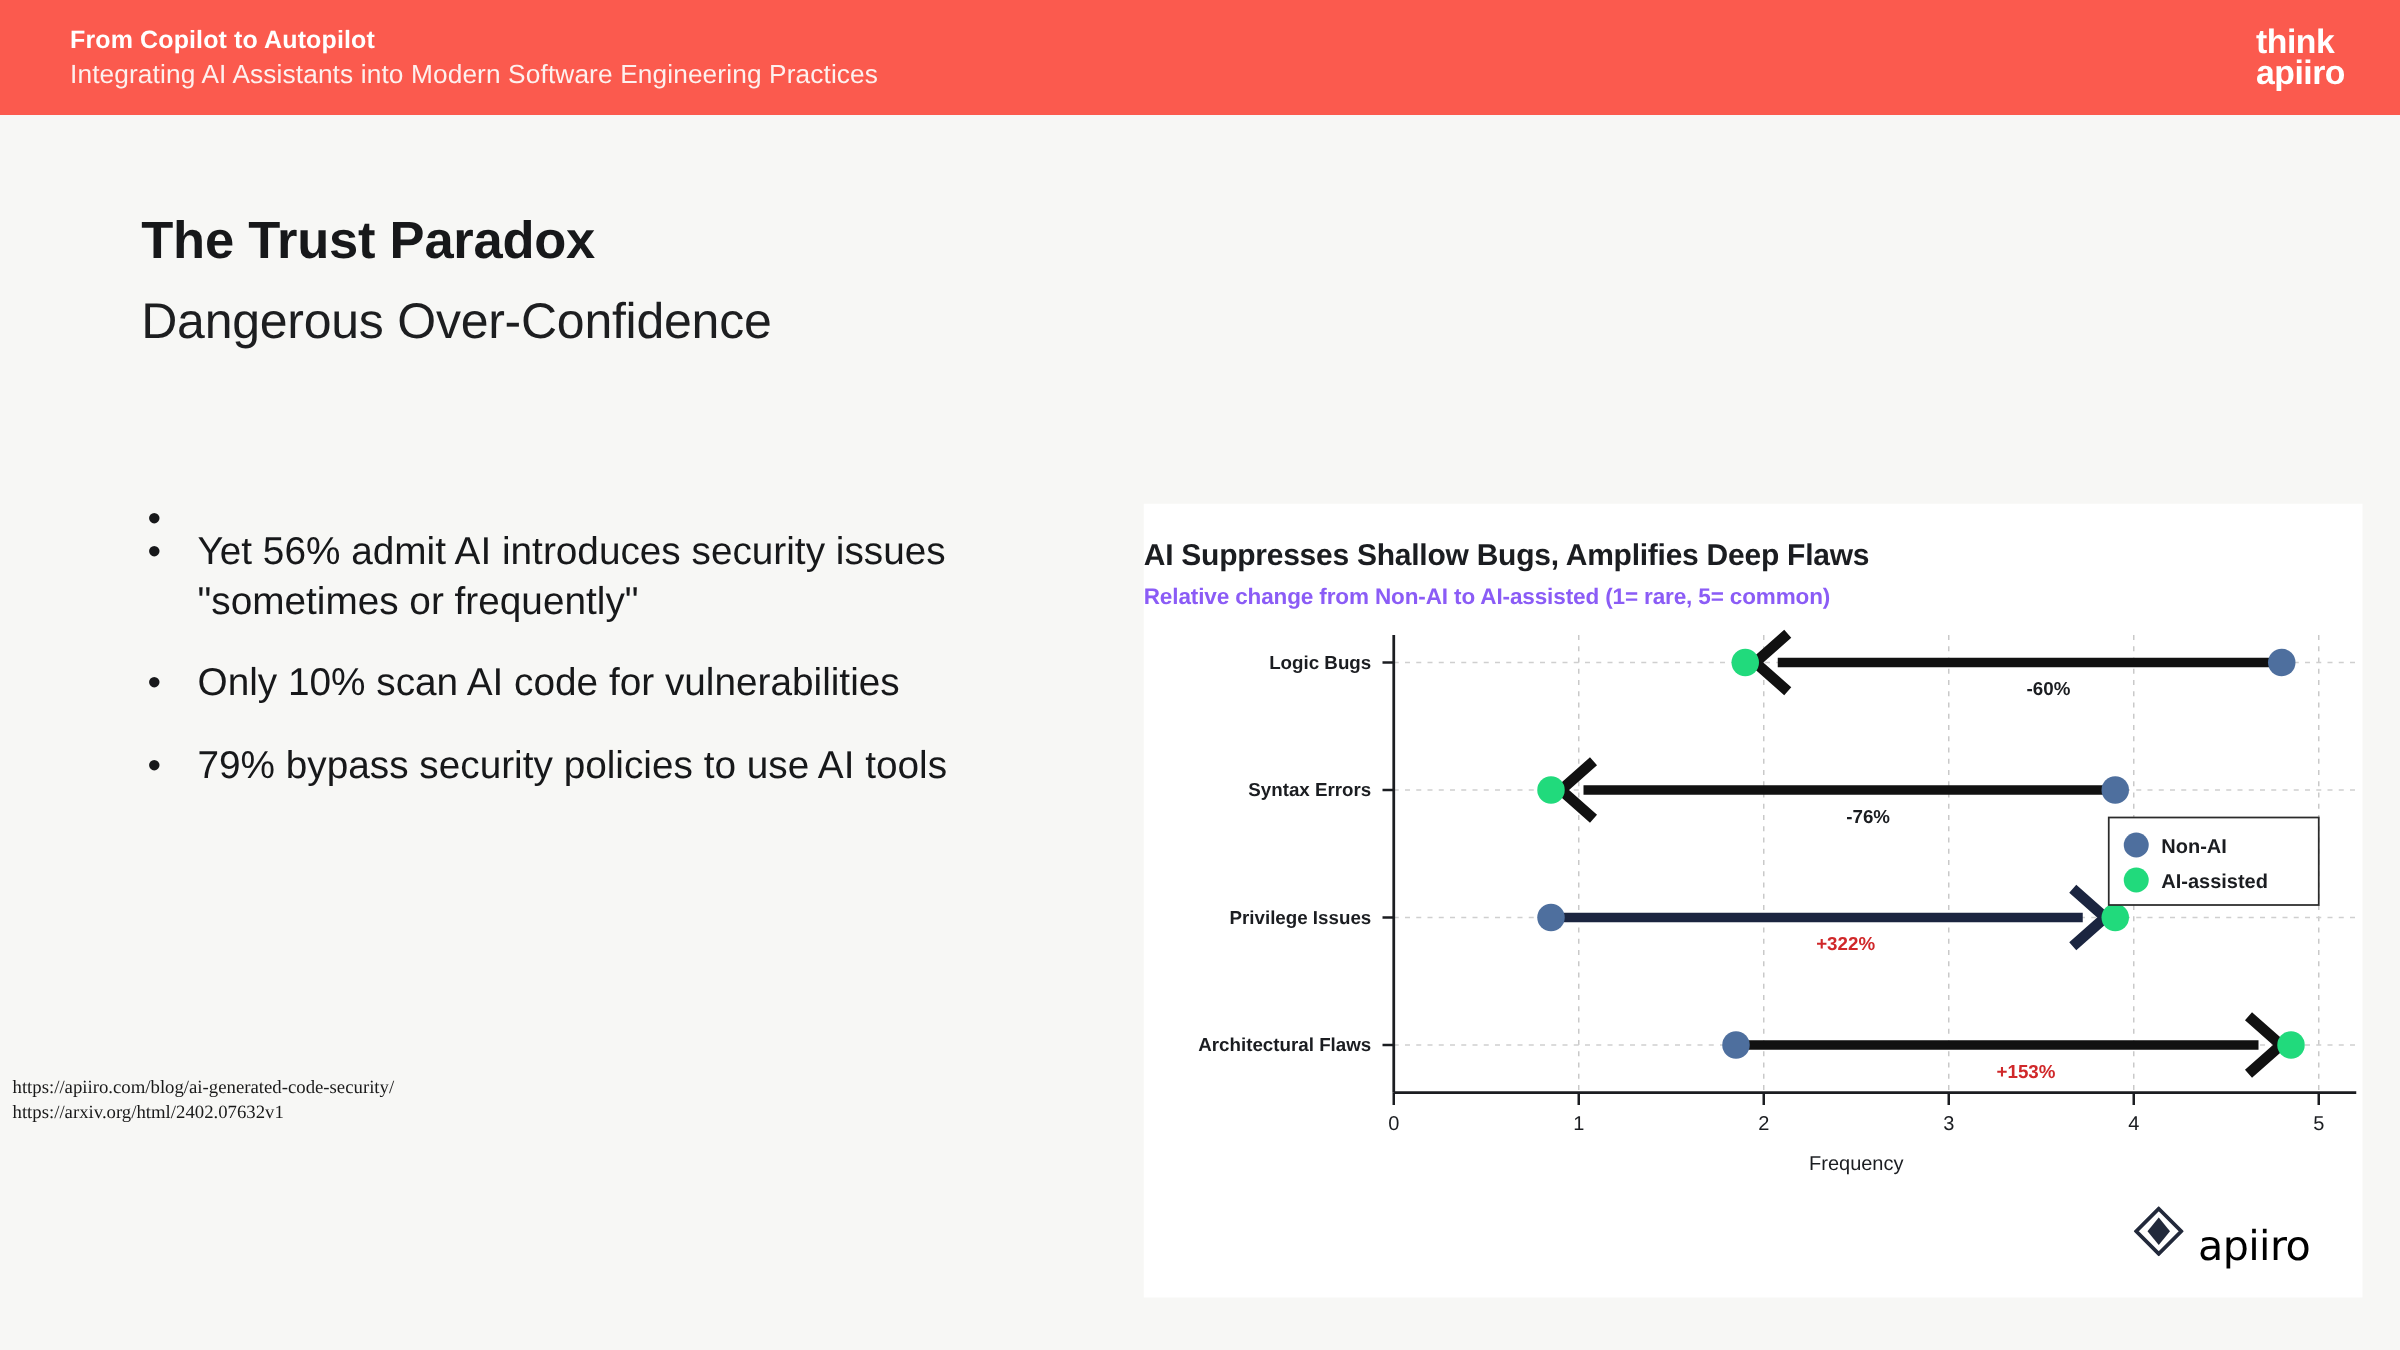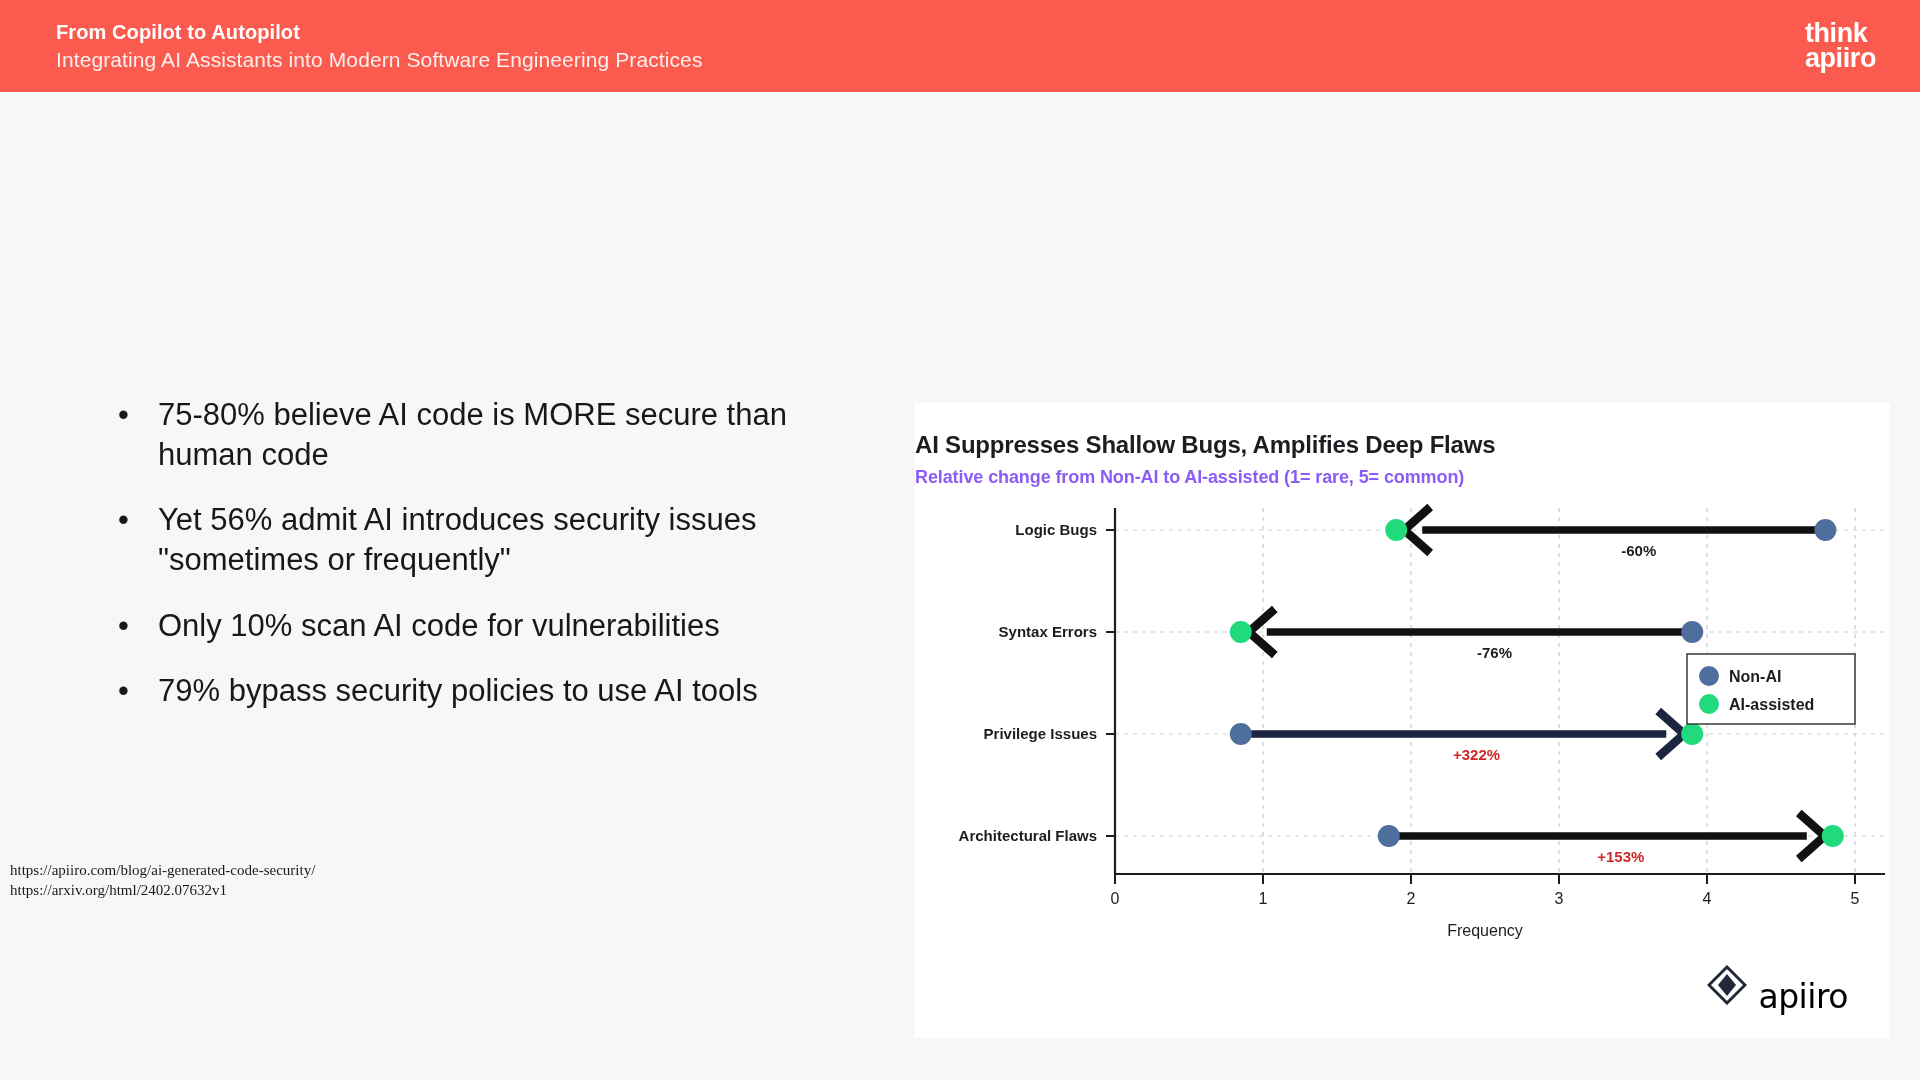--- a/index.html
+++ b/index.html
@@ -92,25 +92,28 @@
     <div class="header-texts">
       <div class="header-title">From Copilot to Autopilot</div>
       <div class="header-sub">Integrating AI Assistants into Modern Software Engineering Practices</div>
     </div>
     <div class="brand-logo">
       <div>think</div>
       <div>apiiro</div>
     </div>
   </div>
 
+  <div class="title-block">
+    <div class="slide-title">The Trust Paradox</div>
+    <div class="slide-subtitle">Dangerous Over-Confidence</div>
+  </div>
 
   <ul class="bullets">
     <li class="bullet">
       <span class="dot">•</span>
-      <span>75-80% believe AI code is MORE secure than human code</span>
     </li>
     <li class="bullet">
       <span class="dot">•</span>
       <span>Yet 56% admit AI introduces security issues "sometimes or frequently"</span>
     </li>
     <li class="bullet">
       <span class="dot">•</span>
       <span>Only 10% scan AI code for vulnerabilities</span>
     </li>
     <li class="bullet">

